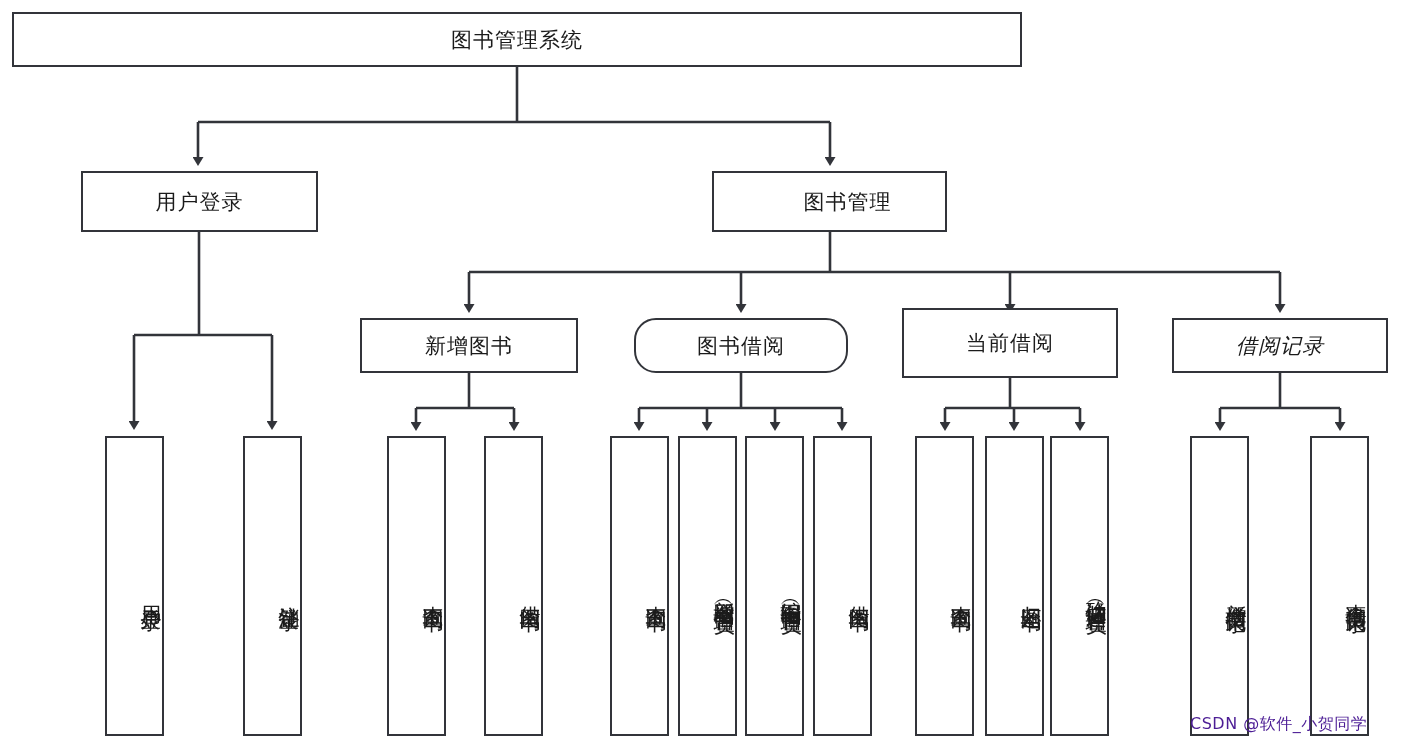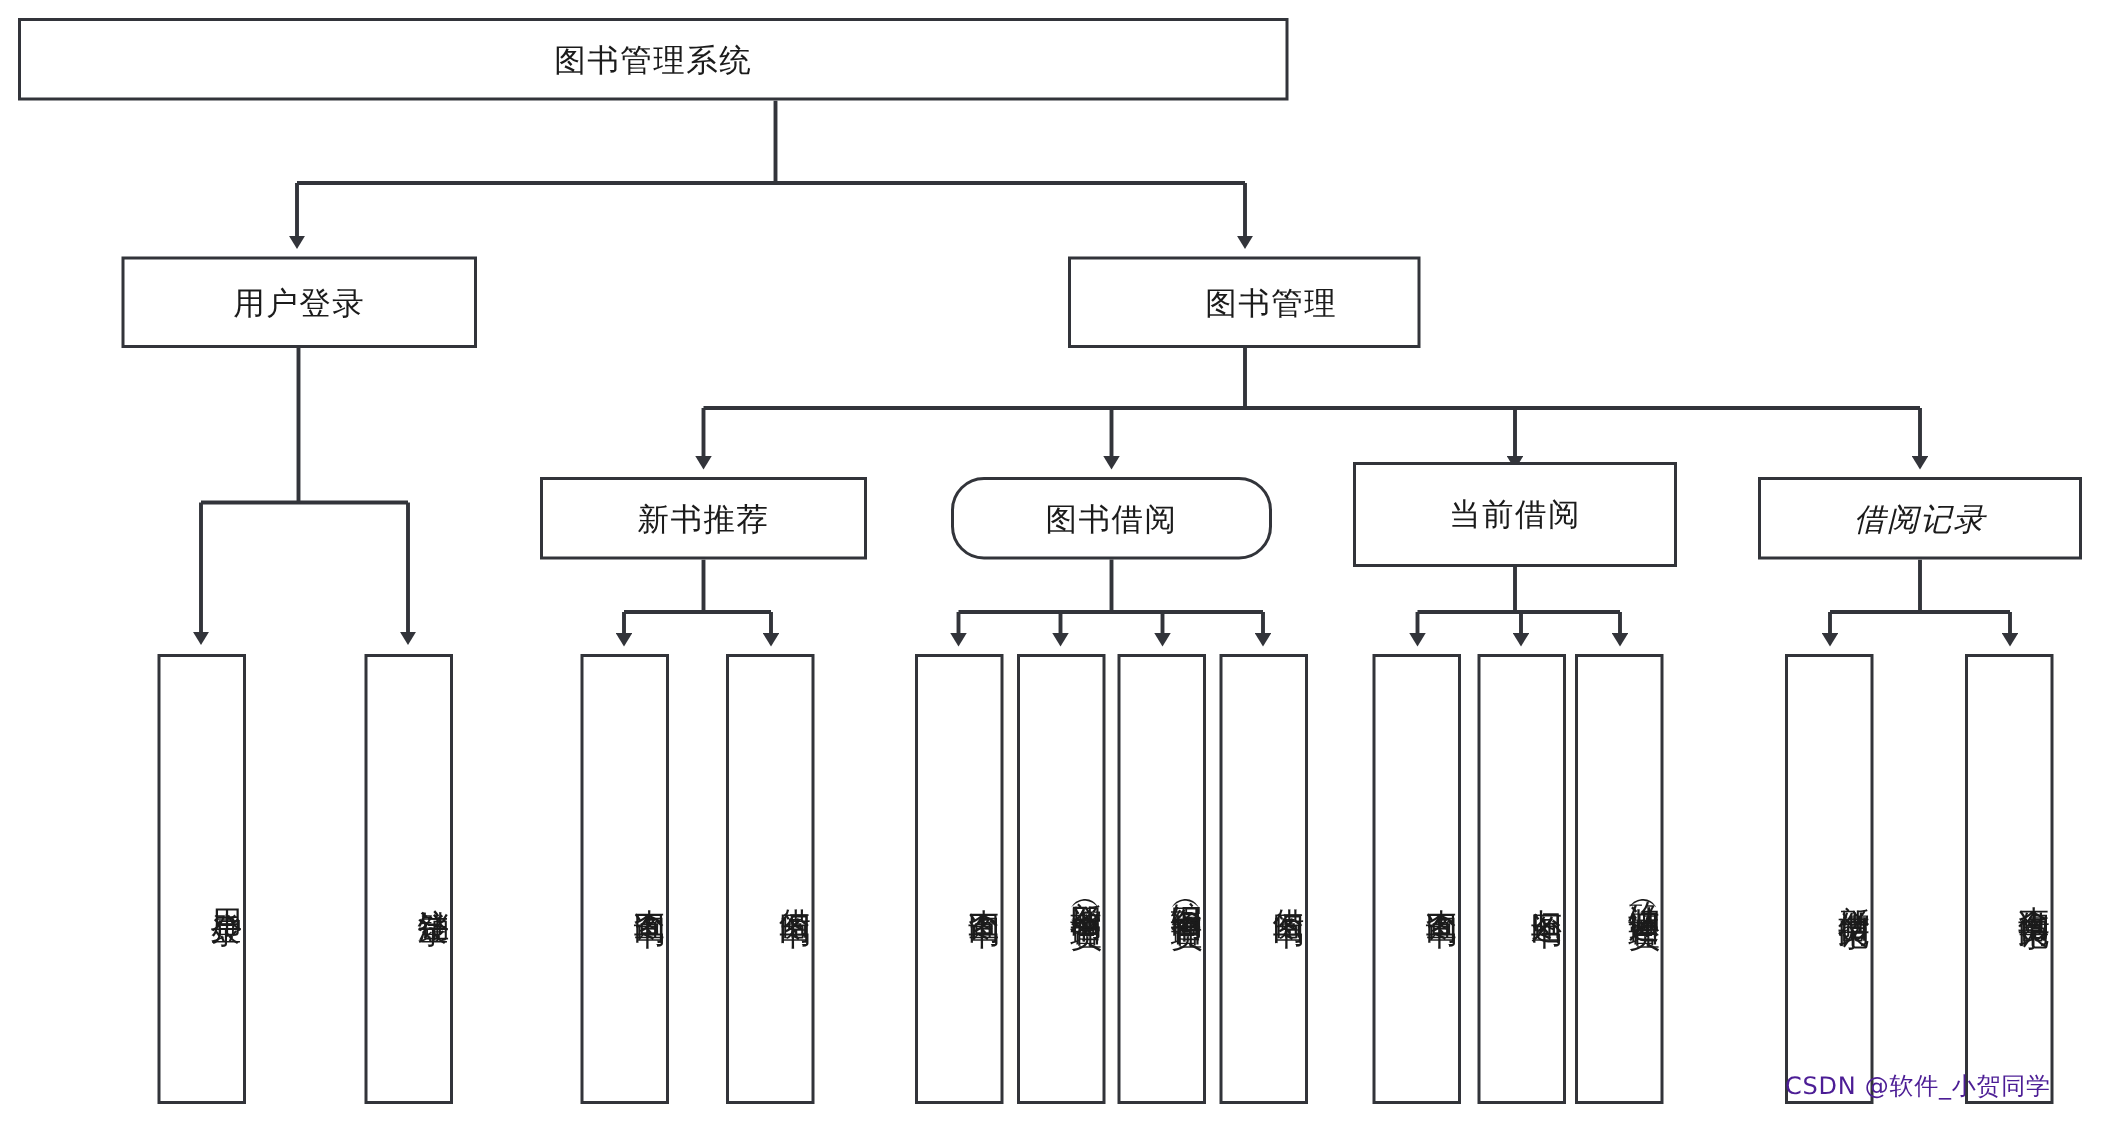--- a/index.html
+++ b/index.html
@@ -111,31 +111,31 @@
       <path d="M1080,408 L1080,423" marker-end="url(#arrow)"></path>
 
       <path d="M1280,373 L1280,408"></path>
       <path d="M1220,408 L1340,408"></path>
       <path d="M1220,408 L1220,423" marker-end="url(#arrow)"></path>
       <path d="M1340,408 L1340,423" marker-end="url(#arrow)"></path>
     </g>
   </svg>
 
   <div id="nodes">
-      <div class="node horiz" style="left: 12px; top: 12px; width: 847px; height: 55px;">
+      <div class="node horiz" style="left: 12px; top: 12px; width: 1010px; height: 55px;">
         <span class="hlabel">图书管理系统</span>
       </div>
       <div class="node horiz" style="left: 81px; top: 171px; width: 237px; height: 61px;">
         <span class="hlabel">用户登录</span>
       </div>
       <div class="node horiz" style="left: 712px; top: 171px; width: 235px; height: 61px; padding-left: 36px;">
         <span class="hlabel">图书管理</span>
       </div>
       <div class="node horiz" style="left: 360px; top: 318px; width: 218px; height: 55px;">
-        <span class="hlabel">新书推荐</span>
+        <span class="hlabel">新增图书</span>
       </div>
       <div class="node horiz" style="left: 634px; top: 318px; width: 214px; height: 55px; border-radius: 22px;">
         <span class="hlabel">图书借阅</span>
       </div>
       <div class="node horiz" style="left: 902px; top: 308px; width: 216px; height: 70px;">
         <span class="hlabel">当前借阅</span>
       </div>
       <div class="node horiz" style="left: 1172px; top: 318px; width: 216px; height: 55px; font-style: italic;">
         <span class="hlabel">借阅记录</span>
       </div>

